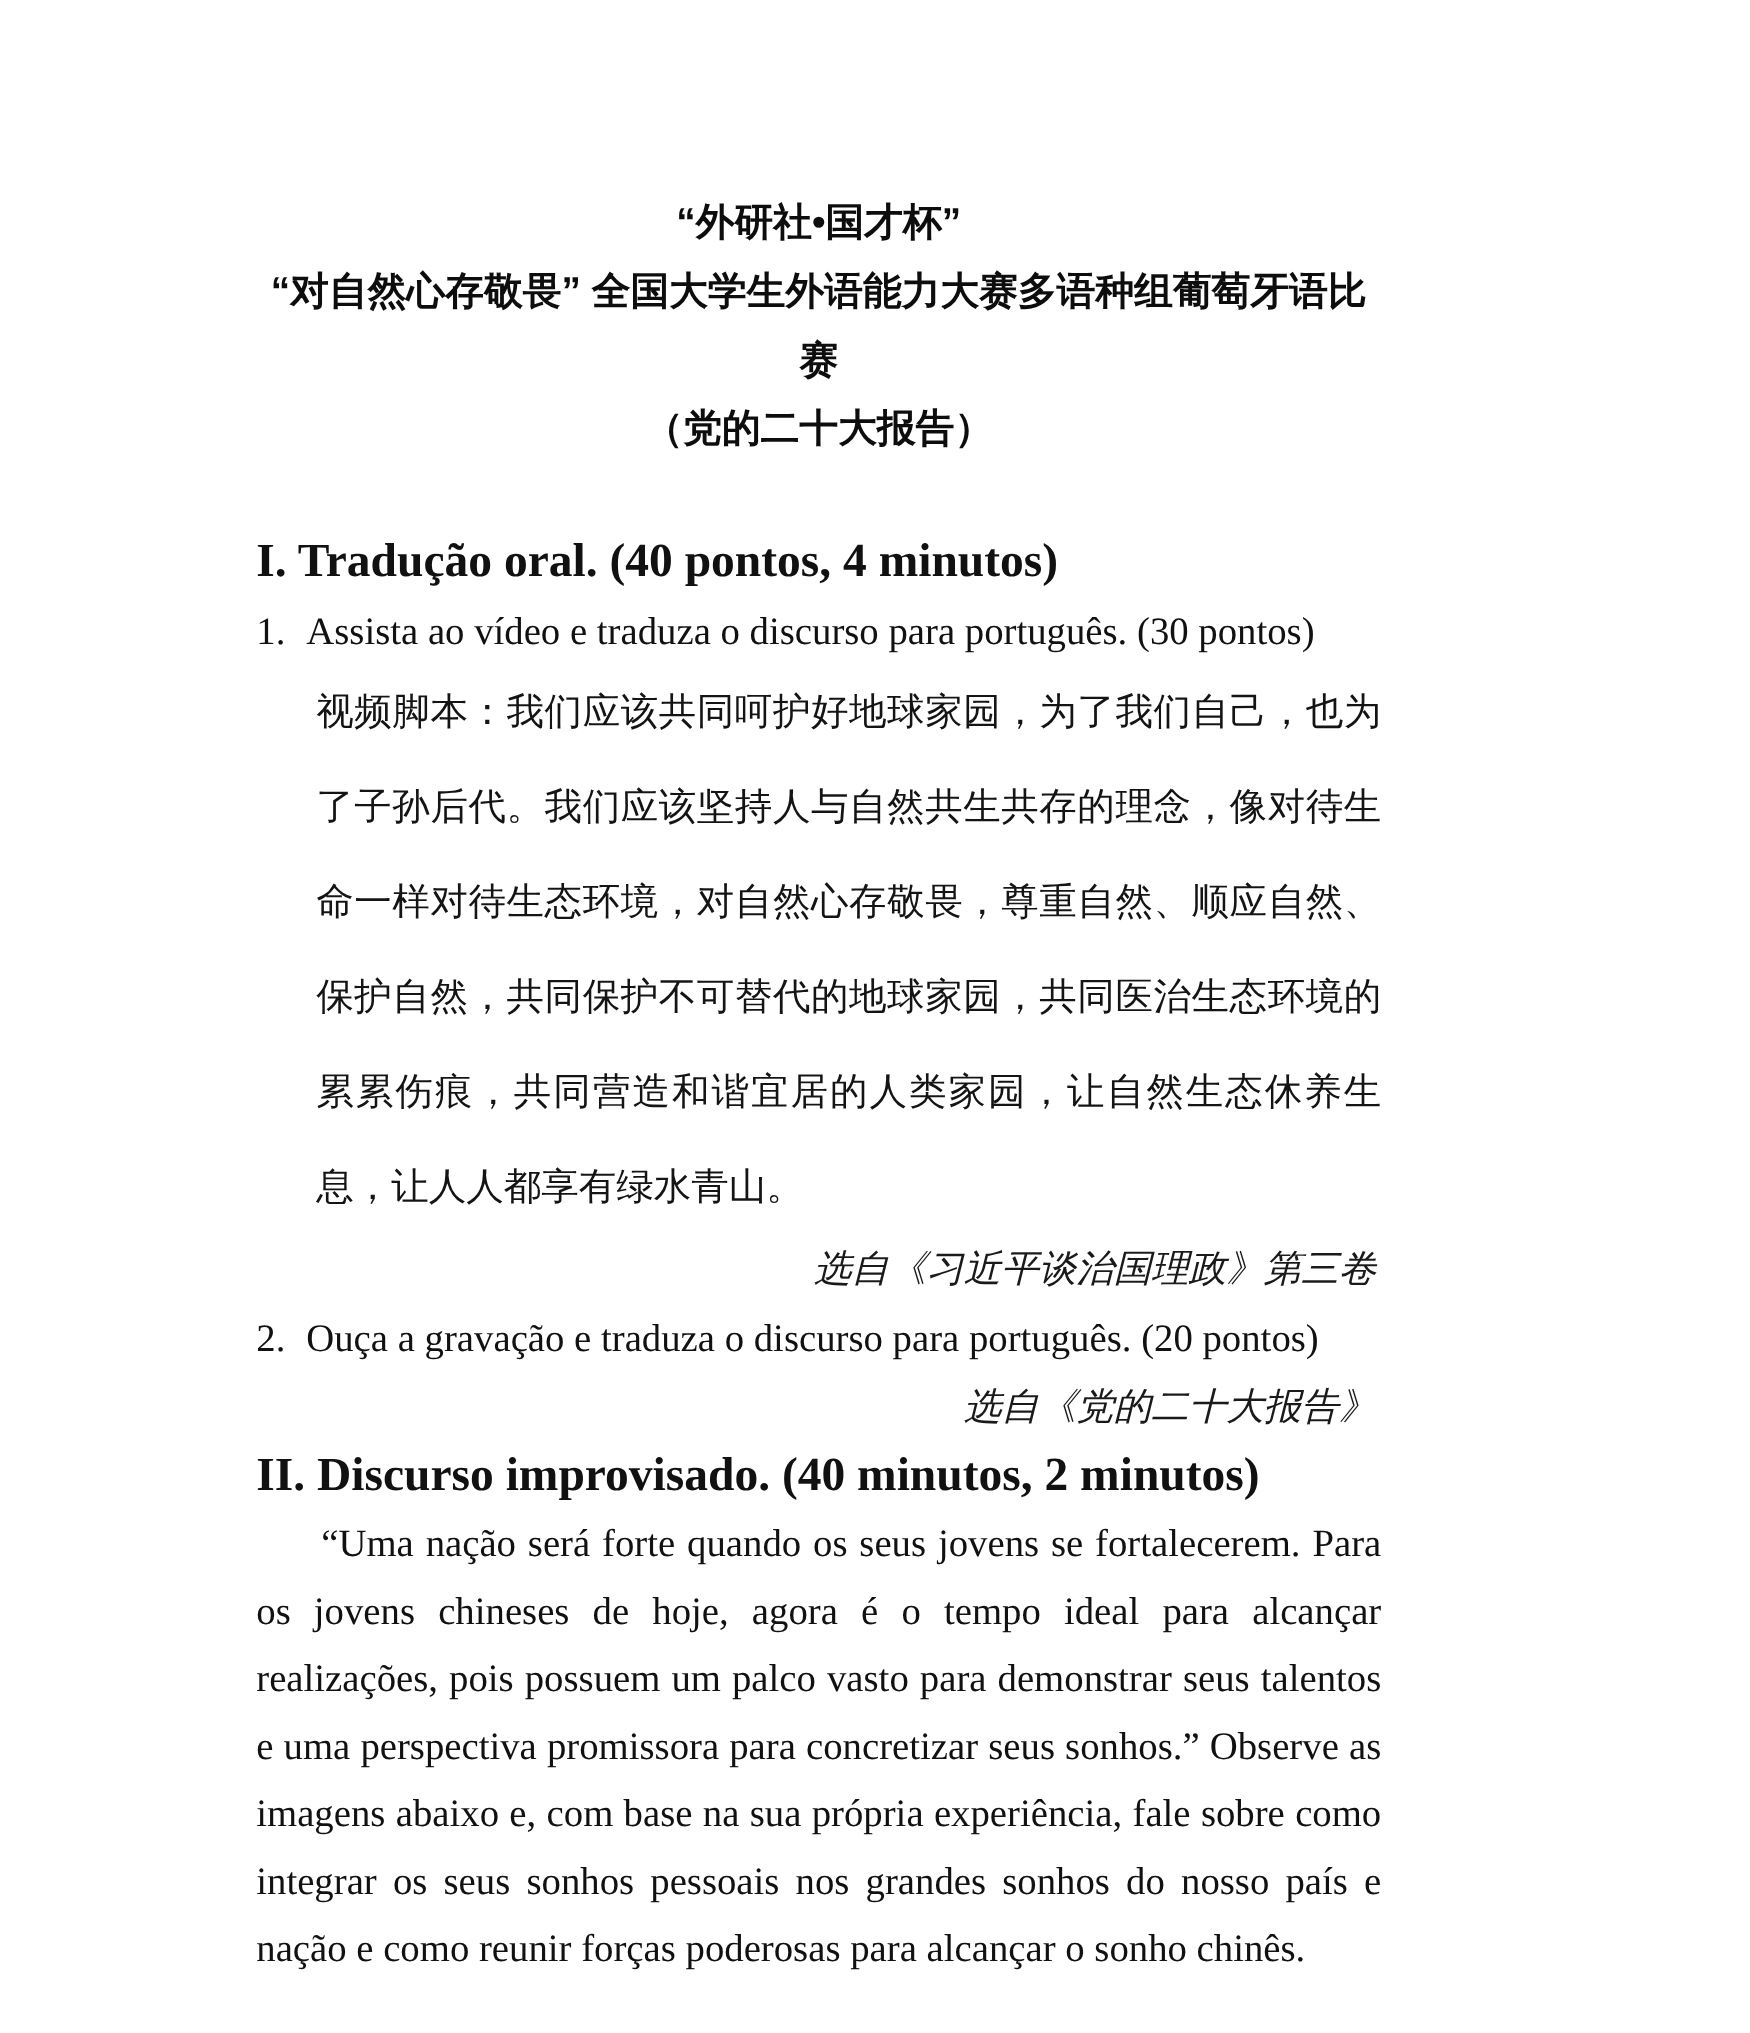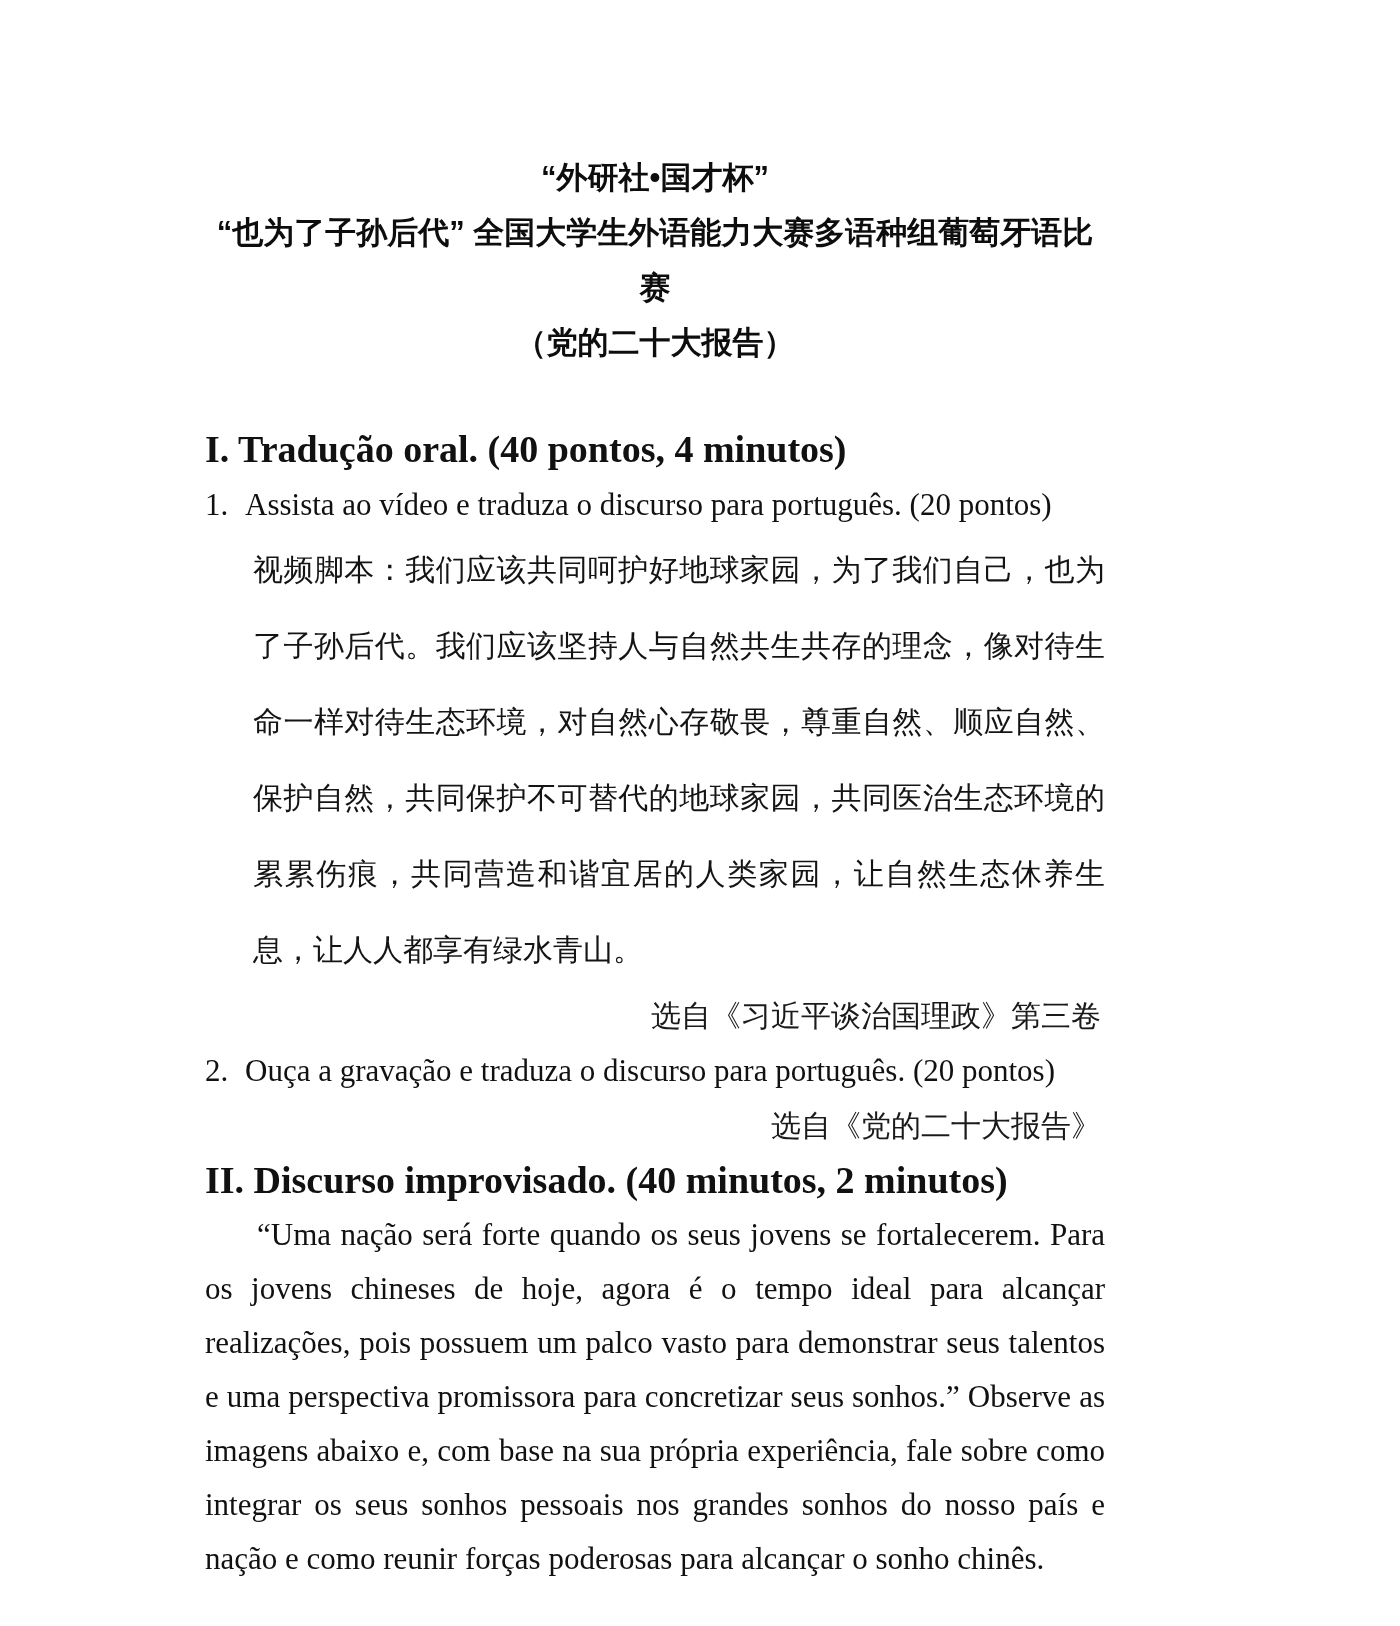--- a/index.html
+++ b/index.html
@@ -56,48 +56,49 @@
     margin: 0 0 0 48px;
     font-size: 30px;
     line-height: 76px;
     text-align: justify;
     color: #141414;
   }
   .source-line {
     font-size: 30px;
     line-height: 55px;
     text-align: right;
+    font-style: italic;
     color: #1a1a1a;
     padding-right: 4px;
   }
   .essay-para {
     margin: 0;
     font-size: 31px;
     line-height: 54px;
     text-align: justify;
     text-indent: 52px;
     color: #111111;
   }
 </style>
 </head>
 <body>
 
 <div class="page">
 
   <div class="title-block">
     <div>“外研社•国才杯”</div>
-    <div>“也为了子孙后代” 全国大学生外语能力大赛多语种组葡萄牙语比赛</div>
+    <div>“对自然心存敬畏” 全国大学生外语能力大赛多语种组葡萄牙语比赛</div>
     <div>（党的二十大报告）</div>
   </div>
 
   <h2 class="section-heading first">I. Tradução oral. (40 pontos, 4 minutos)</h2>
 
   <div class="item-row">
     <span class="item-num">1.</span>
-    <span class="item-text">Assista ao vídeo e traduza o discurso para português. (20 pontos)</span>
+    <span class="item-text">Assista ao vídeo e traduza o discurso para português. (30 pontos)</span>
   </div>
 
   <p class="script-para">视频脚本：我们应该共同呵护好地球家园，为了我们自己，也为了子孙后代。我们应该坚持人与自然共生共存的理念，像对待生命一样对待生态环境，对自然心存敬畏，尊重自然、顺应自然、保护自然，共同保护不可替代的地球家园，共同医治生态环境的累累伤痕，共同营造和谐宜居的人类家园，让自然生态休养生息，让人人都享有绿水青山。</p>
 
   <div class="source-line">选自《习近平谈治国理政》第三卷</div>
 
   <div class="item-row">
     <span class="item-num">2.</span>
     <span class="item-text">Ouça a gravação e traduza o discurso para português. (20 pontos)</span>
   </div>

